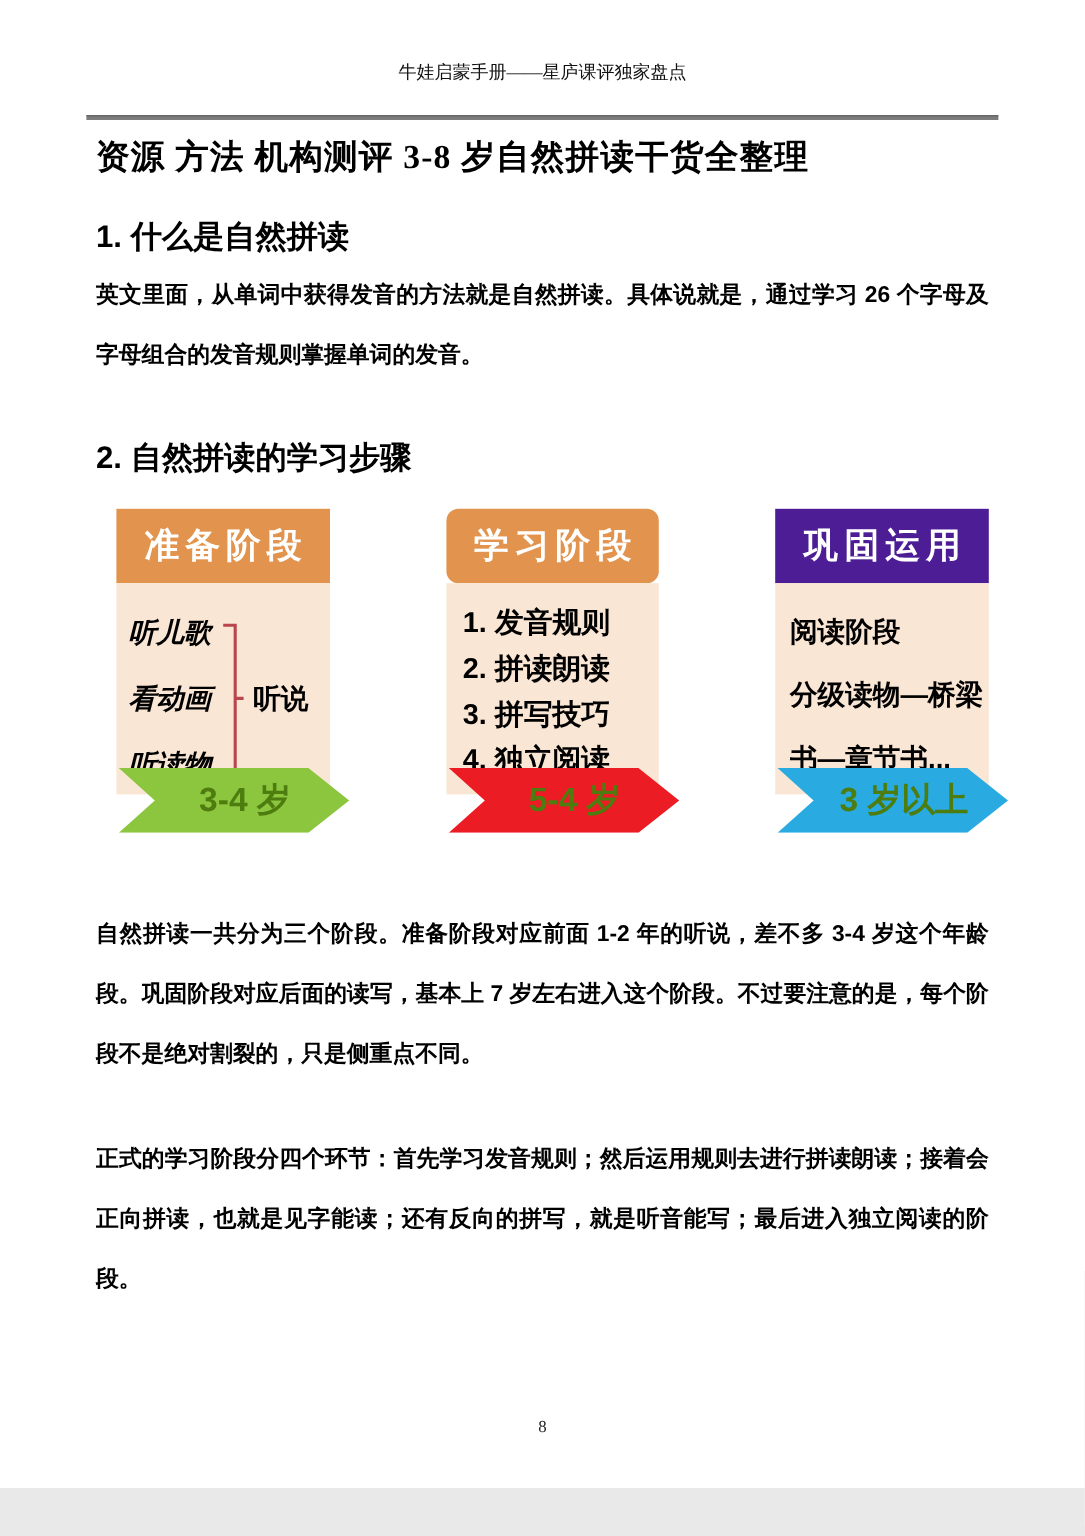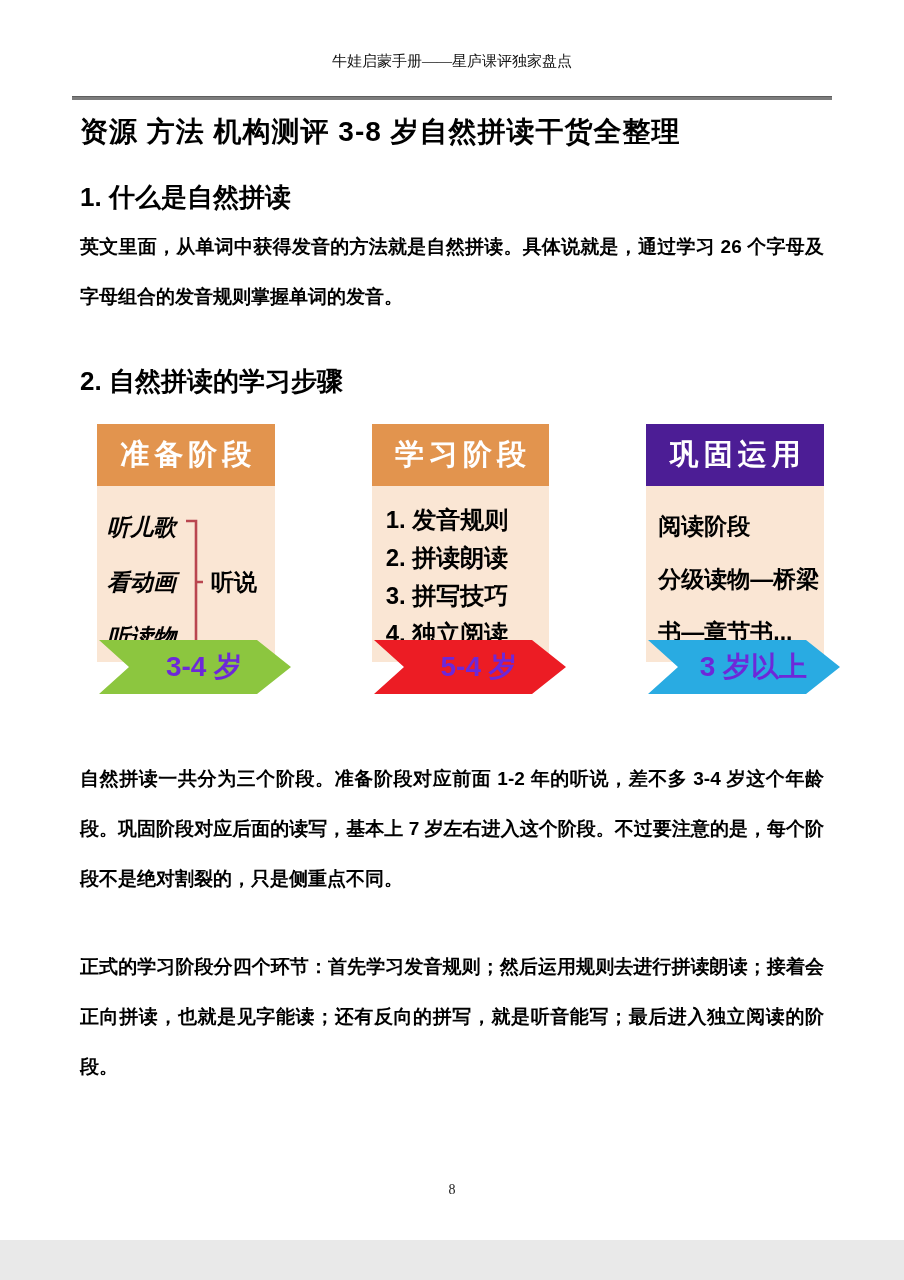--- a/index.html
+++ b/index.html
@@ -28,20 +28,21 @@
     height: 3px;
     background: #7c7c7c;
     border-top: 1px solid #5e5e5e;
   }
   .title {
     margin-top: 14px;
     font-size: 28px;
     font-weight: 700;
     line-height: 36px;
     letter-spacing: 1px;
+    font-family: Liberation Serif, serif;
   }
   .h2 {
     margin-top: 34px;
     font-size: 26px;
     font-weight: 600;
     line-height: 26px;
   }
   .h2.steps { margin-top: 46px; }
   .para {
     margin-top: 12px;
@@ -92,21 +93,21 @@
     height: 54px;
   }
   .arrow svg { position: absolute; left: 0; top: 0; }
   .arrow-label {
     position: absolute;
     left: 0; top: 0; right: 0; bottom: 0;
     display: flex;
     align-items: center;
     justify-content: center;
     padding-left: 18px;
-    color: #6d28d9;
+    color: #4d7c0f;
     font-size: 28px;
     font-weight: 700;
     white-space: nowrap;
   }
 
   .page-number {
     position: absolute;
     top: 1182px;
     left: 0;
     right: 0;
@@ -148,21 +149,21 @@
         </div>
         <div class="arrow">
           <svg width="192" height="54" viewBox="0 0 192 54">
             <polygon points="0,0 158,0 192,27 158,54 0,54 30,27" fill="#8CC63F"></polygon>
           </svg>
           <div class="arrow-label">3-4 岁</div>
         </div>
       </div>
 
       <div class="card">
-        <div class="card-header" style="background-color: rgb(226, 148, 78);">学习阶段</div>
+        <div class="card-header" style="background-color: rgb(226, 148, 78); border-radius: 10px;">学习阶段</div>
         <div class="card-body stage2-body" style="background-color: rgb(250, 230, 212);">
           <div>1. 发音规则</div>
           <div>2. 拼读朗读</div>
           <div>3. 拼写技巧</div>
           <div>4. 独立阅读</div>
         </div>
         <div class="arrow">
           <svg width="192" height="54" viewBox="0 0 192 54">
             <polygon points="0,0 158,0 192,27 158,54 0,54 30,27" fill="#EC1C24"></polygon>
           </svg>

